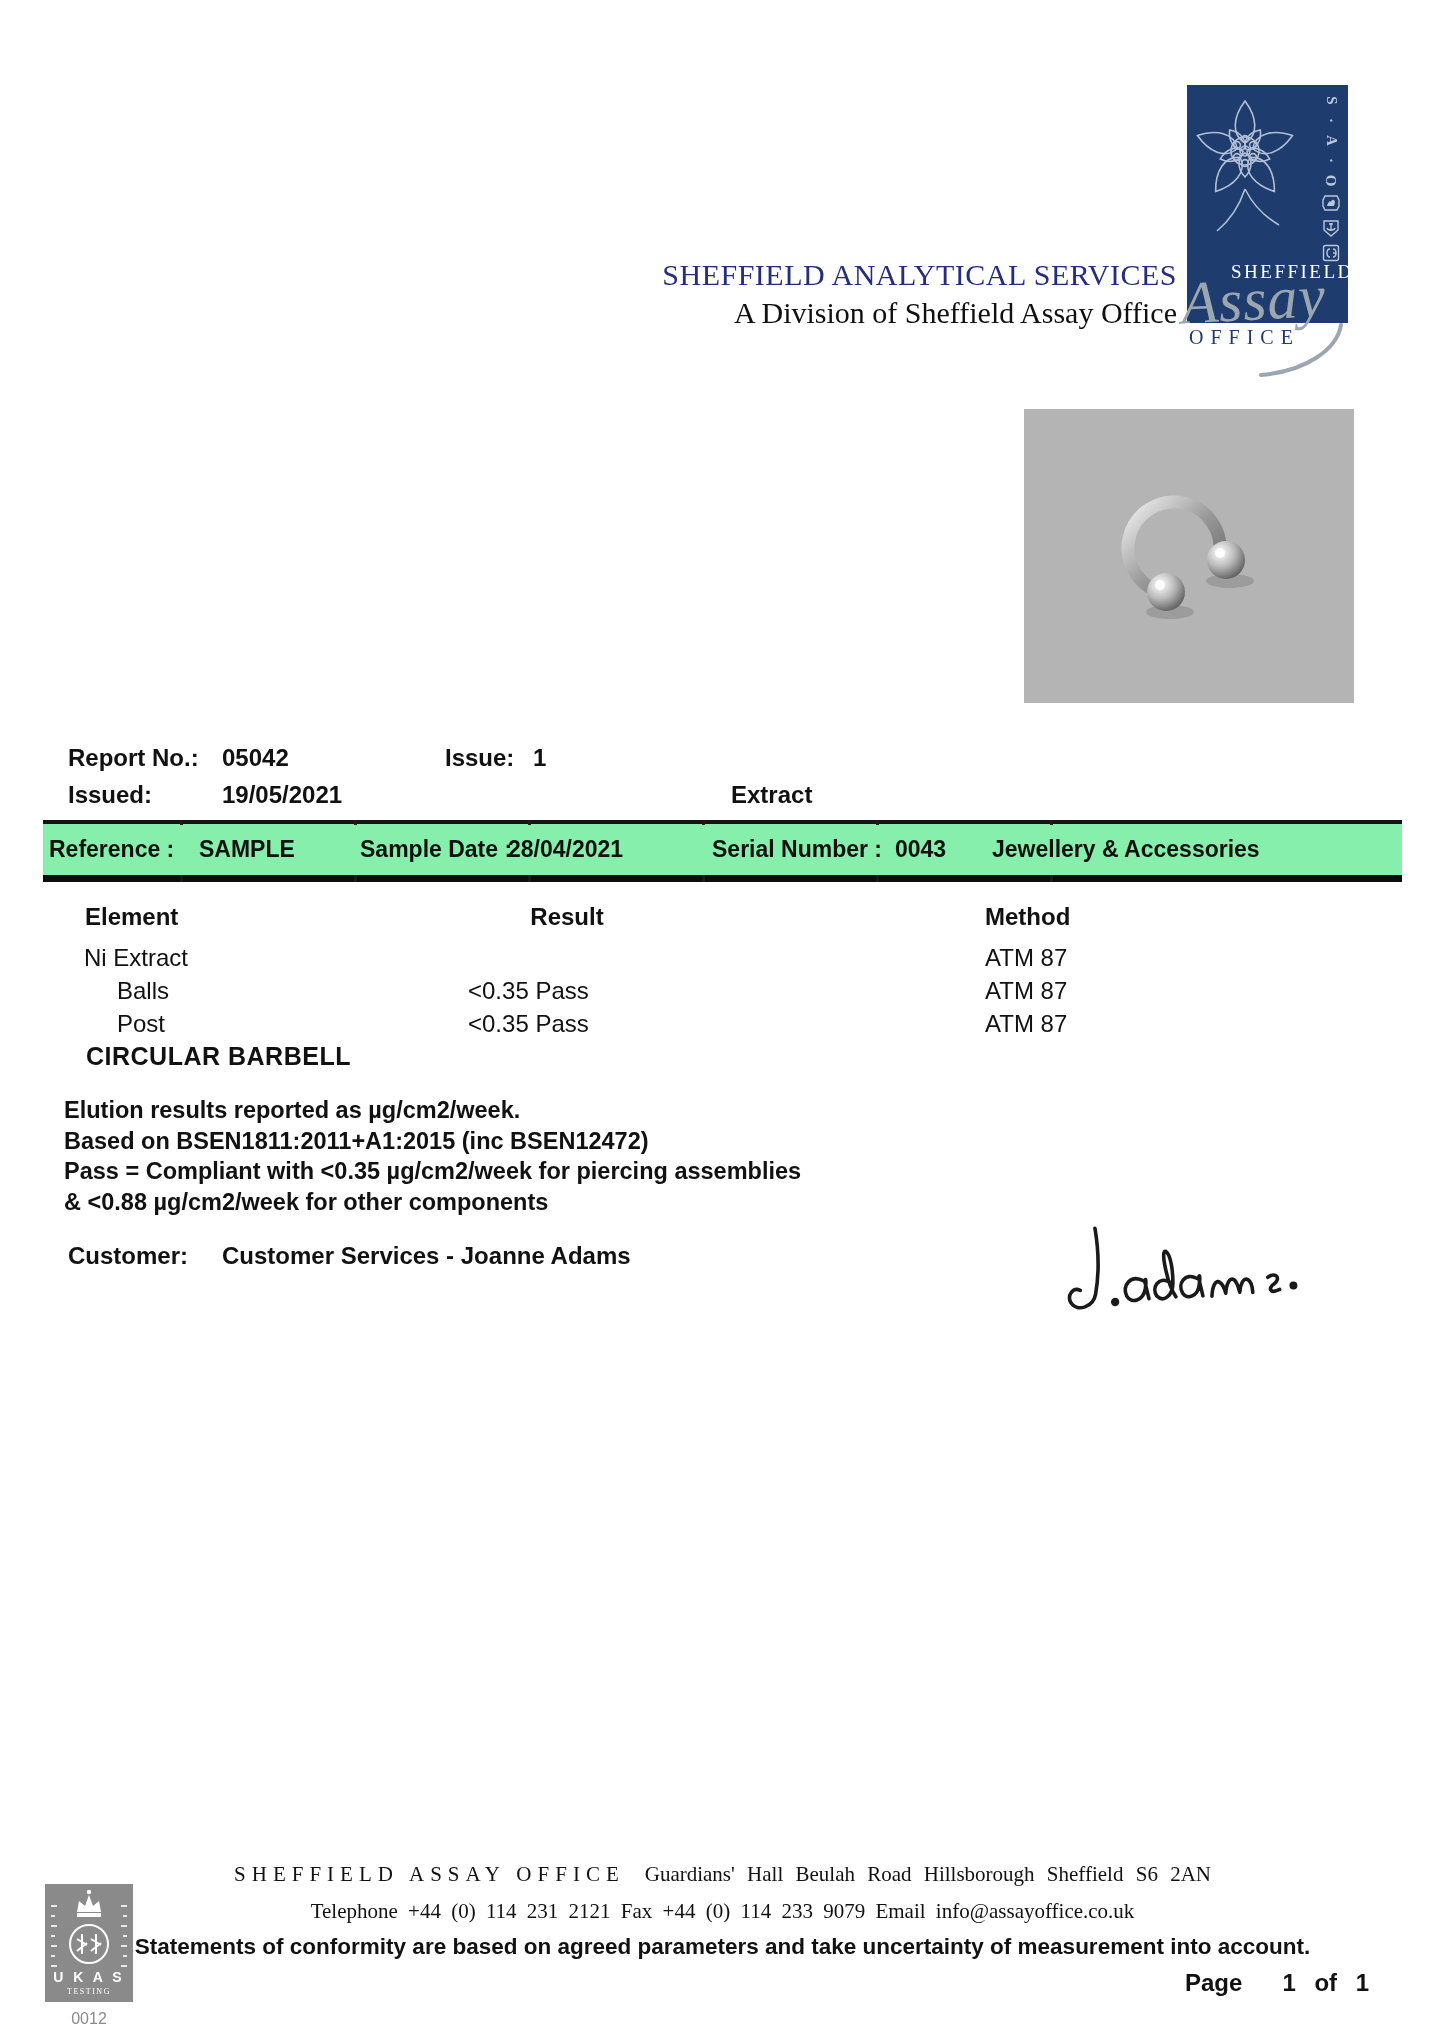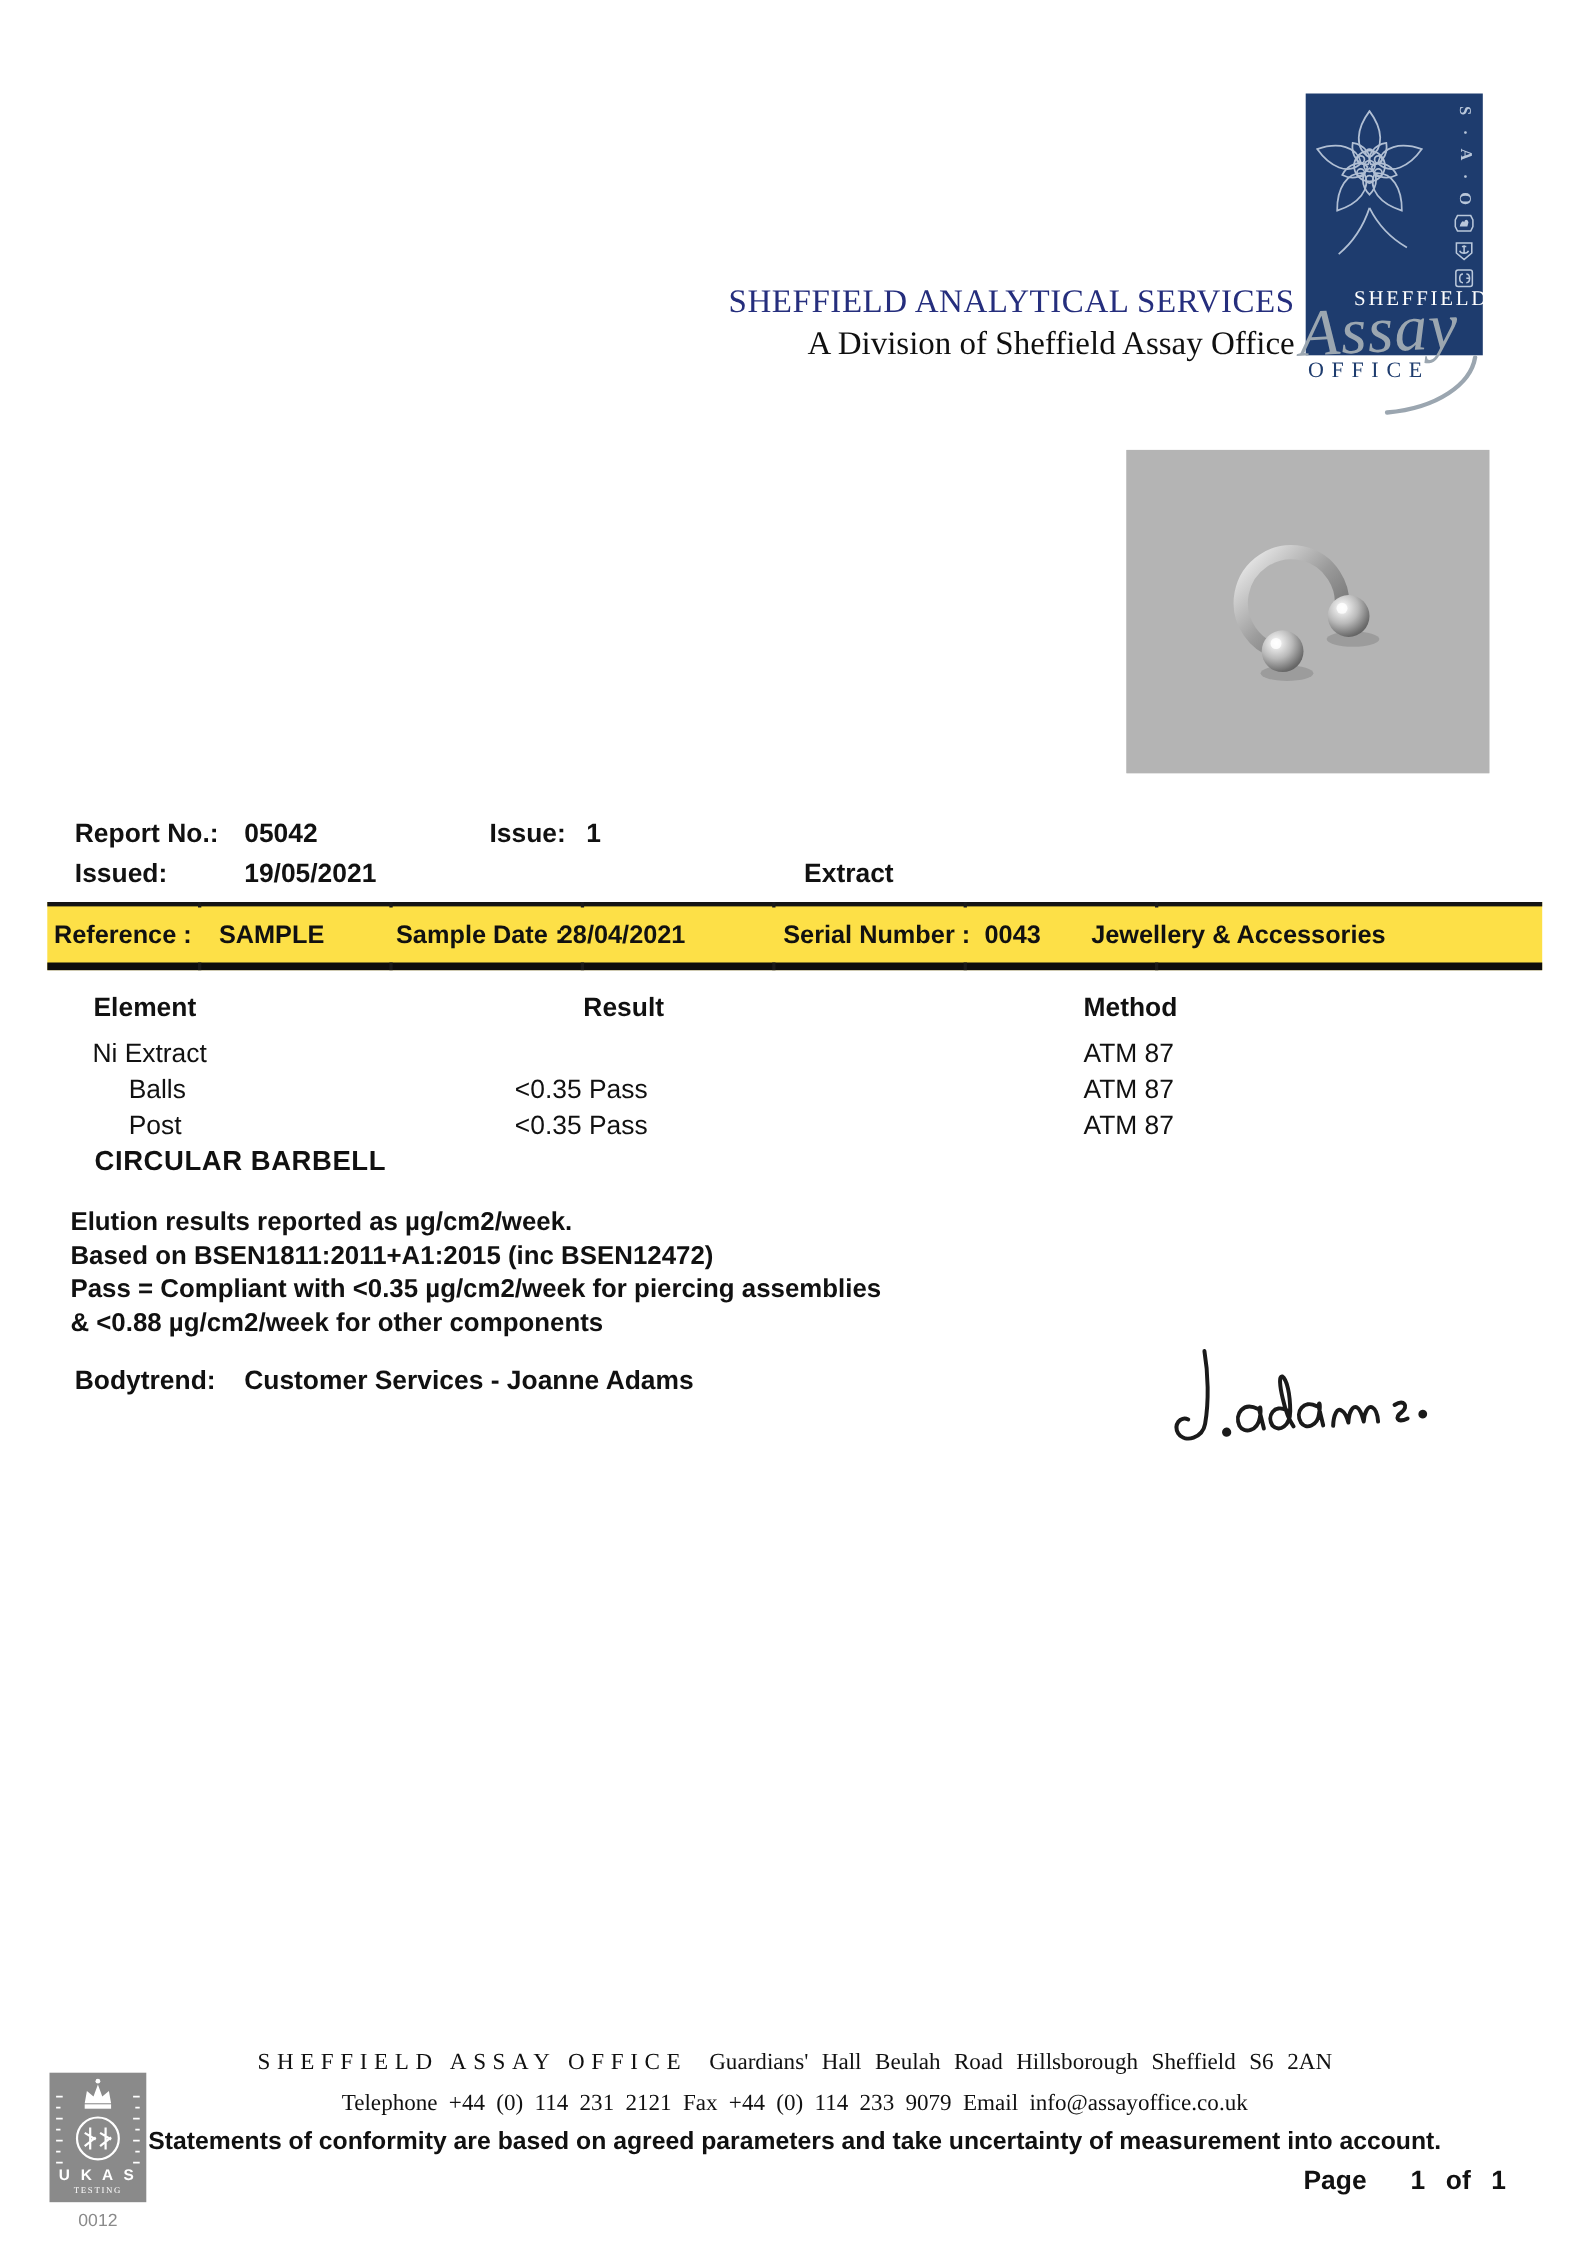--- a/index.html
+++ b/index.html
@@ -34,21 +34,21 @@
   .sao-office{position:absolute;left:2px;top:241px;color:#1e3c6e;font-family:"Liberation Serif", serif;font-size:20px;letter-spacing:7px;}
   .sao-descender{position:absolute;left:58px;top:238px;}
 
   
   .photo{left:1024px;top:409px;width:330px;height:294px;background:#b4b4b4;}
 
   
   .meta span{position:absolute;font-size:24px;font-weight:bold;white-space:nowrap;}
 
   
-  .refbar{left:43px;top:820px;width:1359px;height:51px;background:#fde047;
+  .refbar{left:43px;top:820px;width:1359px;height:51px;background:#86efac;
     border-top:4px solid #151515;border-bottom:7px solid #0d0d0d;}
   .refbar span{position:absolute;top:0;line-height:51px;font-size:23px;font-weight:bold;white-space:nowrap;}
   .refbar .tick{position:absolute;width:3px;height:5px;background:#1a1a1a;top:-4px;}
   .refbar .tick.b{top:auto;bottom:-7px;height:7px;}
 
   
   .rtable span{position:absolute;font-size:24px;white-space:nowrap;}
   .rtable .hdr{font-weight:bold;}
 
   .item-name{left:86px;top:1042px;font-size:25px;font-weight:bold;letter-spacing:.5px;}
@@ -216,21 +216,21 @@
 
   <div class="abs item-name">CIRCULAR BARBELL</div>
 
   <div class="abs notes">
     <div>Elution results reported as µg/cm2/week.</div>
     <div>Based on BSEN1811:2011+A1:2015 (inc BSEN12472)</div>
     <div>Pass = Compliant with &lt;0.35 µg/cm2/week for piercing assemblies</div>
     <div>&amp; &lt;0.88 µg/cm2/week for other components</div>
   </div>
 
-  <div class="abs sig-label">Bodytrend:</div>
+  <div class="abs sig-label">Customer:</div>
   <div class="abs sig-by">Customer Services - Joanne Adams</div>
   <svg class="abs sig-svg" width="290" height="125" viewBox="0 0 290 125">
     <g fill="none" stroke="#1a1a1a" stroke-width="3.6" stroke-linecap="round" stroke-linejoin="round" transform="rotate(-4 145 62)">
       <path d="M86 16 C88 36, 87 62, 82 82 C79 94, 63 99, 57 89 C53 81, 60 73, 67 77"></path>
       <circle cx="101" cy="91" r="2.4" fill="#1a1a1a"></circle>
       <path d="M131 72 C118 64, 109 75, 113 86 C117 94, 129 92, 132 80 C134 72, 133 68, 132 73 L 135 90"></path>
       <path d="M157 75 C146 68, 138 79, 143 88 C149 95, 159 89, 160 76 C161 60, 159 47, 155 44 C152 43, 152 52, 154 64 C156 77, 159 85, 162 90"></path>
       <path d="M184 73 C173 66, 164 77, 169 87 C173 94, 184 91, 186 80 C188 72, 187 68, 186 73 L 189 91"></path>
       <path d="M198 92 C199 82, 203 75, 207 79 C210 81, 211 85, 212 90 C213 81, 217 74, 221 77 C224 79, 225 85, 226 90 C227 82, 231 75, 235 78 C238 80, 239 86, 239 91"></path>
       <path d="M255 77 C264 72, 268 79, 261 84 C254 88, 256 94, 266 90"></path>

